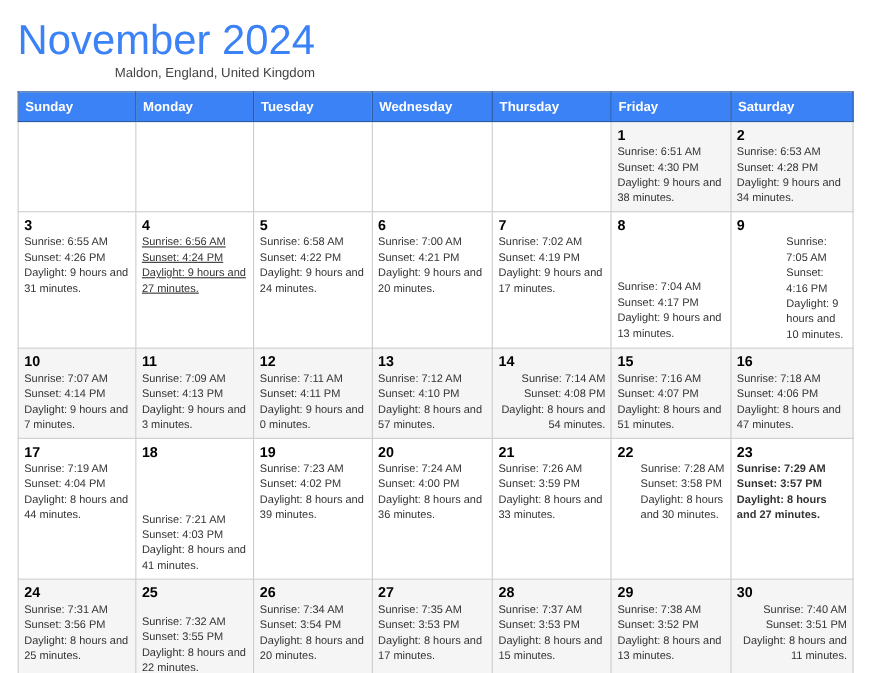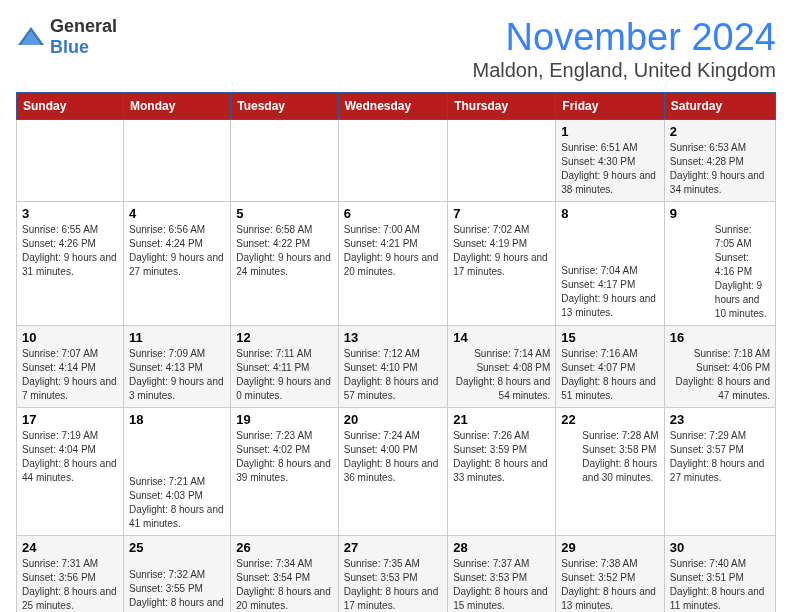--- a/index.html
+++ b/index.html
@@ -27,30 +27,30 @@
     }
     .title-area {
       text-align: right;
     }
     .month-title {
       font-size: 38px;
       font-weight: normal;
       color: #3b82f6;
     }
     .location-title {
-      font-size: 20px;
+      font-size: 12px;
       color: #444;
     }
     table {
       width: 100%;
       border-collapse: collapse;
       font-size: 11px;
     }
     thead tr {
-      background: #b91c1c;
+      background: #3b82f6;
       color: #fff;
     }
     thead th {
       padding: 6px 6px;
       text-align: left;
       font-weight: bold;
       font-size: 12px;
       border: 1px solid #2a5a9f;
     }
     tbody tr {
@@ -78,30 +78,20 @@
       line-height: 1.4;
     }
     .empty-cell {
       background: #fff !important;
     }
   </style>
 </head>
 <body>
 
 <div class="header-area">
-  <div class="logo">
-    <svg class="logo-icon" viewBox="0 0 30 24" xmlns="http://www.w3.org/2000/svg">
-      <polygon points="15,2 28,20 2,20" fill="#3a7abf"></polygon>
-      <polygon points="15,6 25,20 5,20" fill="#5a9adf"></polygon>
-    </svg>
-    <div>
-      <span style="font-size:18px;font-weight:bold;color:#333;">General</span><br>
-      <span style="font-size:18px;font-weight:bold;color:#3a7abf;">Blue</span>
-    </div>
-  </div>
   <div class="title-area">
     <div class="month-title">November 2024</div>
     <div class="location-title">Maldon, England, United Kingdom</div>
   </div>
 </div>
 
 <table>
   <thead>
     <tr>
     <th>Sunday</th>
@@ -135,21 +125,21 @@
       </tr>
       <tr>
         <td>
           <span class="day-number">3</span>
           <div class="day-info" style="white-space: pre-line;">Sunrise: 6:55 AM
 Sunset: 4:26 PM
 Daylight: 9 hours and 31 minutes.</div>
         </td>
         <td>
           <span class="day-number">4</span>
-          <div class="day-info" style="white-space: pre-line;">Sunrise: 6:56 AM
+          <div class="day-info" style="white-space: pre-line; text-decoration: underline;">Sunrise: 6:56 AM
 Sunset: 4:24 PM
 Daylight: 9 hours and 27 minutes.</div>
         </td>
         <td>
           <span class="day-number">5</span>
           <div class="day-info" style="white-space: pre-line;">Sunrise: 6:58 AM
 Sunset: 4:22 PM
 Daylight: 9 hours and 24 minutes.</div>
         </td>
         <td>
@@ -209,21 +199,21 @@
 Daylight: 8 hours and 54 minutes.</div>
         </td>
         <td>
           <span class="day-number">15</span>
           <div class="day-info" style="white-space: pre-line;">Sunrise: 7:16 AM
 Sunset: 4:07 PM
 Daylight: 8 hours and 51 minutes.</div>
         </td>
         <td>
           <span class="day-number">16</span>
-          <div class="day-info" style="white-space: pre-line; text-align: right;">Sunrise: 7:18 AM
+          <div class="day-info" style="white-space: pre-line;">Sunrise: 7:18 AM
 Sunset: 4:06 PM
 Daylight: 8 hours and 47 minutes.</div>
         </td>
       </tr>
       <tr>
         <td>
           <span class="day-number">17</span>
           <div class="day-info" style="white-space: pre-line;">Sunrise: 7:19 AM
 Sunset: 4:04 PM
 Daylight: 8 hours and 44 minutes.</div>
@@ -253,21 +243,21 @@
 Daylight: 8 hours and 33 minutes.</div>
         </td>
         <td>
           <span class="day-number">22</span>
           <div class="day-info" style="white-space: pre-line; margin-left: 21px;">Sunrise: 7:28 AM
 Sunset: 3:58 PM
 Daylight: 8 hours and 30 minutes.</div>
         </td>
         <td>
           <span class="day-number">23</span>
-          <div class="day-info" style="white-space: pre-line;">Sunrise: 7:29 AM
+          <div class="day-info" style="white-space: pre-line; font-weight: bold;">Sunrise: 7:29 AM
 Sunset: 3:57 PM
 Daylight: 8 hours and 27 minutes.</div>
         </td>
       </tr>
       <tr>
         <td>
           <span class="day-number">24</span>
           <div class="day-info" style="white-space: pre-line;">Sunrise: 7:31 AM
 Sunset: 3:56 PM
 Daylight: 8 hours and 25 minutes.</div>
@@ -297,19 +287,19 @@
 Daylight: 8 hours and 15 minutes.</div>
         </td>
         <td>
           <span class="day-number">29</span>
           <div class="day-info" style="white-space: pre-line;">Sunrise: 7:38 AM
 Sunset: 3:52 PM
 Daylight: 8 hours and 13 minutes.</div>
         </td>
         <td>
           <span class="day-number">30</span>
-          <div class="day-info" style="white-space: pre-line;">Sunrise: 7:40 AM
+          <div class="day-info" style="white-space: pre-line; text-align: right;">Sunrise: 7:40 AM
 Sunset: 3:51 PM
 Daylight: 8 hours and 11 minutes.</div>
         </td>
       </tr>
     </tbody>
 </table>
 
 </body></html>

